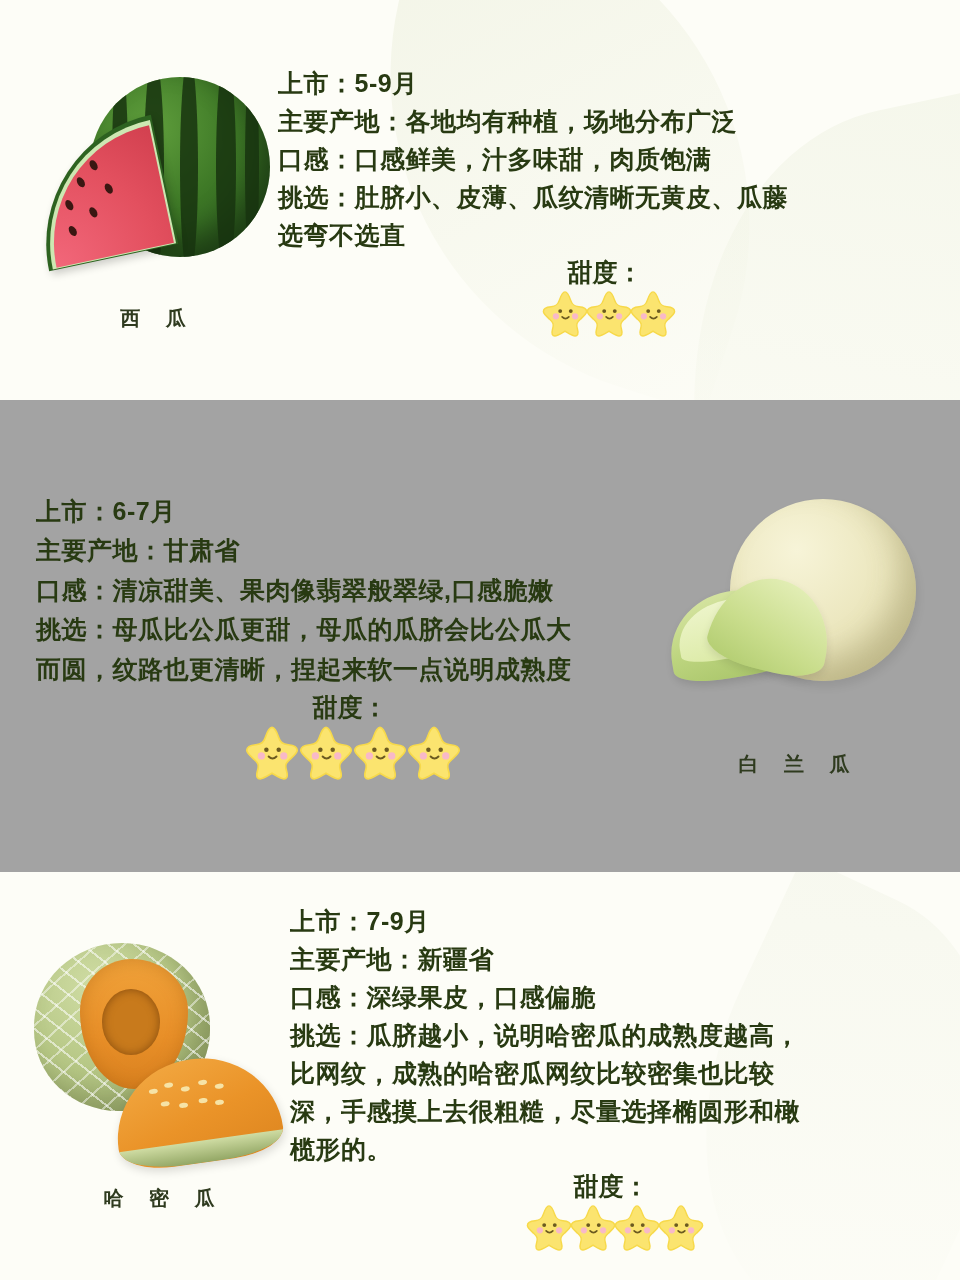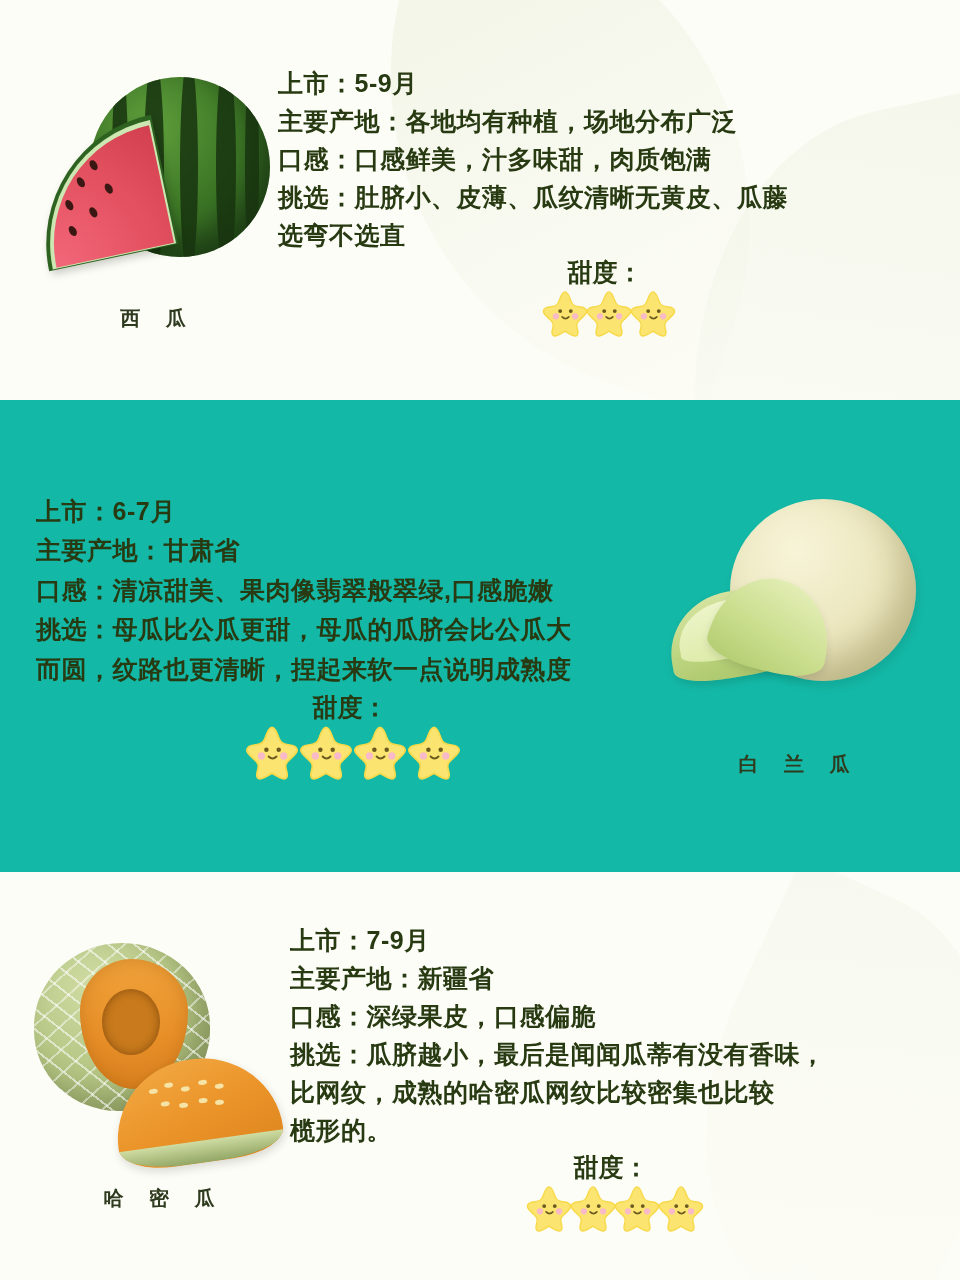--- a/index.html
+++ b/index.html
@@ -56,21 +56,21 @@
     display: flex;
     align-items: center;
   }
   .section-1 {
     height: 400px;
     background: transparent;
     padding: 0 28px;
   }
   .section-2 {
     height: 472px;
-    background: #14b8a6;
+    background: #a3a3a3;
     padding: 12px 36px;
   }
   .section-3 {
     height: 408px;
     background: transparent;
     padding: 0 28px;
   }
 
   .photo {
     position: relative;
@@ -414,22 +414,23 @@
           <div class="peel"></div>
         </div>
       </div>
       <div class="caption">哈 密 瓜</div>
     </div>
 
     <div class="textblock">
       <div class="line">上市：7-9月</div>
       <div class="line">主要产地：新疆省</div>
       <div class="line">口感：深绿果皮，口感偏脆</div>
-      <div class="line">挑选：瓜脐越小，最后是闻闻瓜蒂有没有香味，</div>
+      <div class="line">挑选：瓜脐越小，说明哈密瓜的成熟度越高，</div>
       <div class="line">比网纹，成熟的哈密瓜网纹比较密集也比较</div>
+      <div class="line">深，手感摸上去很粗糙，尽量选择椭圆形和橄</div>
       <div class="line">榄形的。</div>
       <div class="sweet-row">
         <span class="sweet-label">甜度：</span>
         <span class="stars">
             <svg viewBox="0 0 100 100" class="star">
               <path d="M50 6 C55 6 58 12 62 24 C65 33 69 36 79 37 C91 38 95 42 95 47 C95 52 90 56 82 63 C74 70 73 74 76 84 C79 94 76 98 71 98 C66 98 60 94 50 88 C40 94 34 98 29 98 C24 98 21 94 24 84 C27 74 26 70 18 63 C10 56 5 52 5 47 C5 42 9 38 21 37 C31 36 35 33 38 24 C42 12 45 6 50 6 Z" fill="#fbe46f" stroke="#f7d94a" stroke-width="3"></path>
               <circle cx="40" cy="46" r="4" fill="#6b5a20"></circle>
               <circle cx="62" cy="46" r="4" fill="#6b5a20"></circle>
               <circle cx="31" cy="57" r="6.5" fill="#f8b9c8"></circle>
               <circle cx="71" cy="57" r="6.5" fill="#f8b9c8"></circle>

